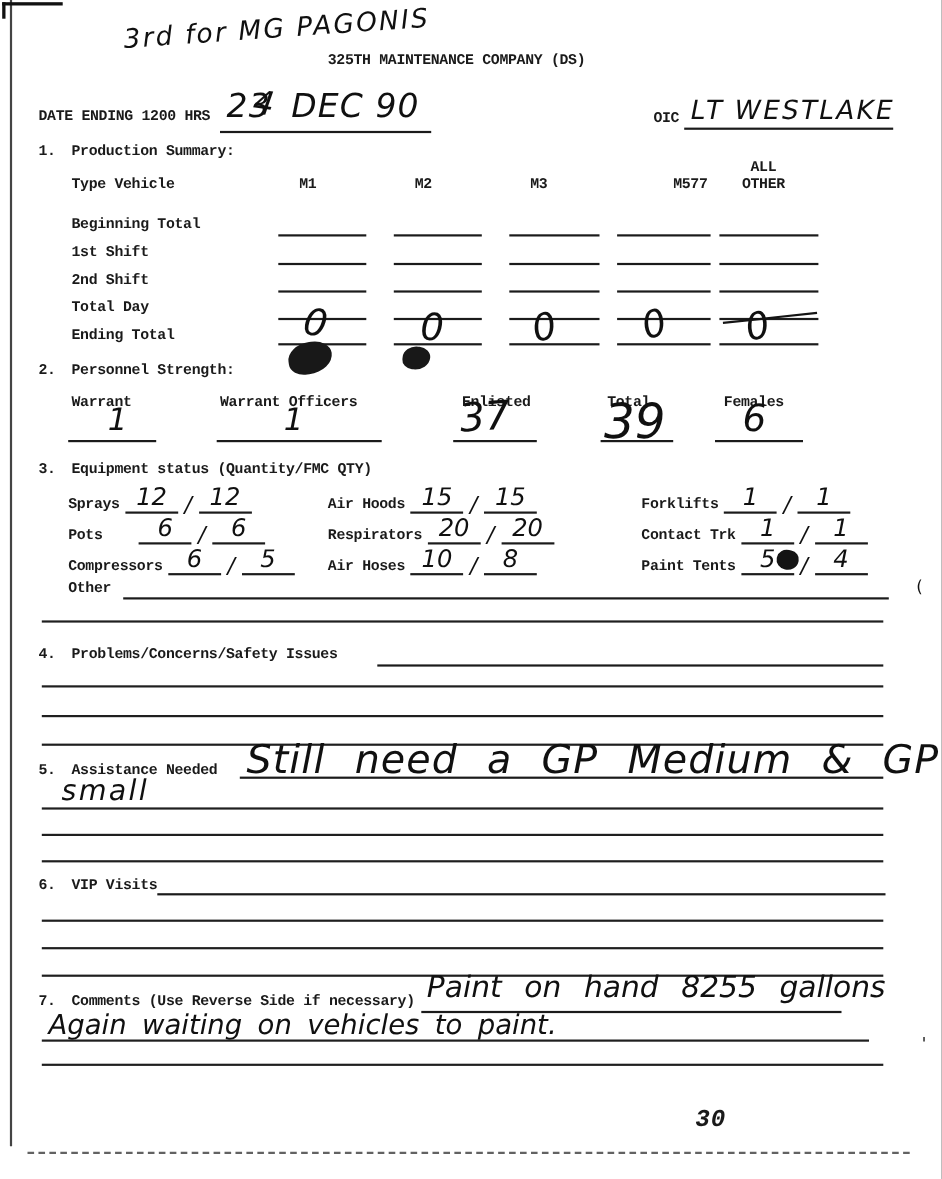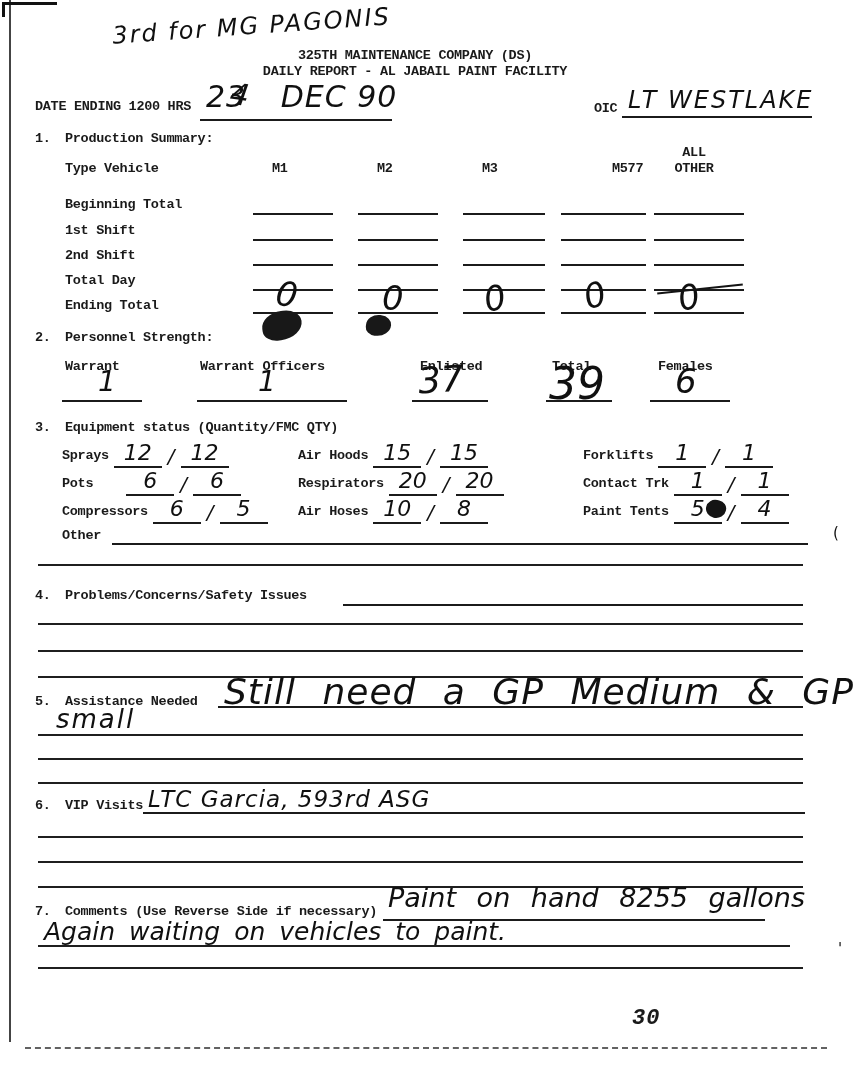--- a/index.html
+++ b/index.html
@@ -6,21 +6,21 @@
   .page{position:relative;width:856px;height:1072px;margin:0 auto;background:#ffffff;
         font-family:"Liberation Mono",monospace;color:#1a1a1a;overflow:hidden;}
   .abs{position:absolute;}
   .t{font-weight:700;font-size:13.5px;letter-spacing:-0.3px;white-space:nowrap;color:#1a1a1a;}
   .hw{font-family:"DejaVu Sans",sans-serif;font-style:italic;font-weight:500;color:#101010;white-space:nowrap;line-height:1;}
   .u{position:absolute;border-bottom:2px solid #1b1b1b;height:0;}
   .bline{position:absolute;left:38px;width:765px;border-bottom:2.5px solid #1f1f1f;height:0;}
   .center{left:0;right:26px;text-align:center;}
   .colhead{white-space:pre-line;text-align:center;line-height:1.15;}
   
-  .eq-cell{position:absolute;display:flex;align-items:center;gap:5px;}
+  .eq-cell{position:absolute;display:flex;align-items:flex-end;gap:5px;}
   .eq-box{display:inline-block;min-width:44px;text-align:center;border-bottom:2px solid #1b1b1b;padding:0 2px 1px 2px;}
   .eq-box .hw{font-size:22px;}
   .slash{font-size:20px;margin:0 1px -1px 1px;}
   
   .zero{font-size:34px;transform-origin:center;}
   .scribble{position:absolute;background:#181818;border-radius:55% 45% 60% 40%;}
   .blob{position:absolute;right:-4px;top:2px;width:20px;height:18px;background:#141414;border-radius:50% 45% 55% 50%;transform:rotate(12deg);}
   .tail{position:absolute;height:2px;background:#141414;}
   
   .edge-line{position:absolute;left:9px;top:0;height:1042px;border-left:2px solid rgba(35,35,35,.85);}
@@ -38,26 +38,25 @@
 
   <div class="edge-line"></div>
   <div class="corner"></div>
   <div class="bottom-dash"></div>
   <span class="tickmark" style="left:833px;top:524px;">(</span>
   <span class="tickmark" style="left:838px;top:940px;">'</span>
 
   <div class="abs hw" style="left:112px;top:14px;font-size:24px;letter-spacing:2px;transform:rotate(-4deg);">3rd for MG PAGONIS</div>
 
   <div class="abs t center" style="top:48px;">325TH MAINTENANCE COMPANY (DS)</div>
-  <div class="abs t center" style="top:64px;">DAILY REPORT - AL JABAIL PAINT FACILITY</div>
 
   <span class="abs t" style="left:35px;top:99px;">DATE ENDING 1200 HRS</span>
   <div class="abs hw" style="left:206px;top:82px;font-size:30px;letter-spacing:1px;">
     <span>2</span><span class="overlap"><span>3</span><span class="over">4</span></span>
-    <span style="margin-left:24px;">DEC 90</span>
+    <span style="margin-left:8px;">DEC 90</span>
   </div>
   <div class="u" style="left:200px;top:119px;width:192px;"></div>
   <span class="abs t" style="left:594px;top:101px;">OIC</span>
   <span class="abs hw" style="left:628px;top:88px;font-size:24px;letter-spacing:2px;">LT WESTLAKE</span>
   <div class="u" style="left:622px;top:116px;width:190px;"></div>
 
   <span class="abs t" style="left:35px;top:131px;">1.</span>
   <span class="abs t" style="left:65px;top:131px;">Production Summary:</span>
 
   <span class="abs t" style="left:65px;top:161px;">Type Vehicle</span>
@@ -206,21 +205,20 @@
   <span class="abs t" style="left:65px;top:694px;">Assistance Needed</span>
   <span class="abs hw" style="left:224px;top:674px;font-size:36px;word-spacing:14px;letter-spacing:1px;">Still need a GP Medium &amp; GP</span>
   <div class="u" style="left:218px;top:706px;width:585px;"></div>
   <span class="abs hw" style="left:56px;top:706px;font-size:26px;letter-spacing:2px;">small</span>
   <div class="bline" style="top:734px;"></div>
   <div class="bline" style="top:758px;"></div>
   <div class="bline" style="top:782px;"></div>
 
   <span class="abs t" style="left:35px;top:798px;">6.</span>
   <span class="abs t" style="left:65px;top:798px;">VIP Visits</span>
-  <span class="abs hw" style="left:148px;top:788px;font-size:23px;letter-spacing:1px;">LTC Garcia, 593rd ASG</span>
   <div class="u" style="left:143px;top:812px;width:662px;"></div>
   <div class="bline" style="top:836px;"></div>
   <div class="bline" style="top:861px;"></div>
   <div class="bline" style="top:886px;"></div>
 
   <span class="abs t" style="left:35px;top:904px;">7.</span>
   <span class="abs t" style="left:65px;top:904px;">Comments (Use Reverse Side if necessary)</span>
   <span class="abs hw" style="left:388px;top:884px;font-size:27px;word-spacing:12px;">Paint on hand 8255 gallons</span>
   <div class="u" style="left:383px;top:919px;width:382px;"></div>
   <span class="abs hw" style="left:44px;top:919px;font-size:25px;word-spacing:6px;">Again waiting on vehicles to paint.</span>

